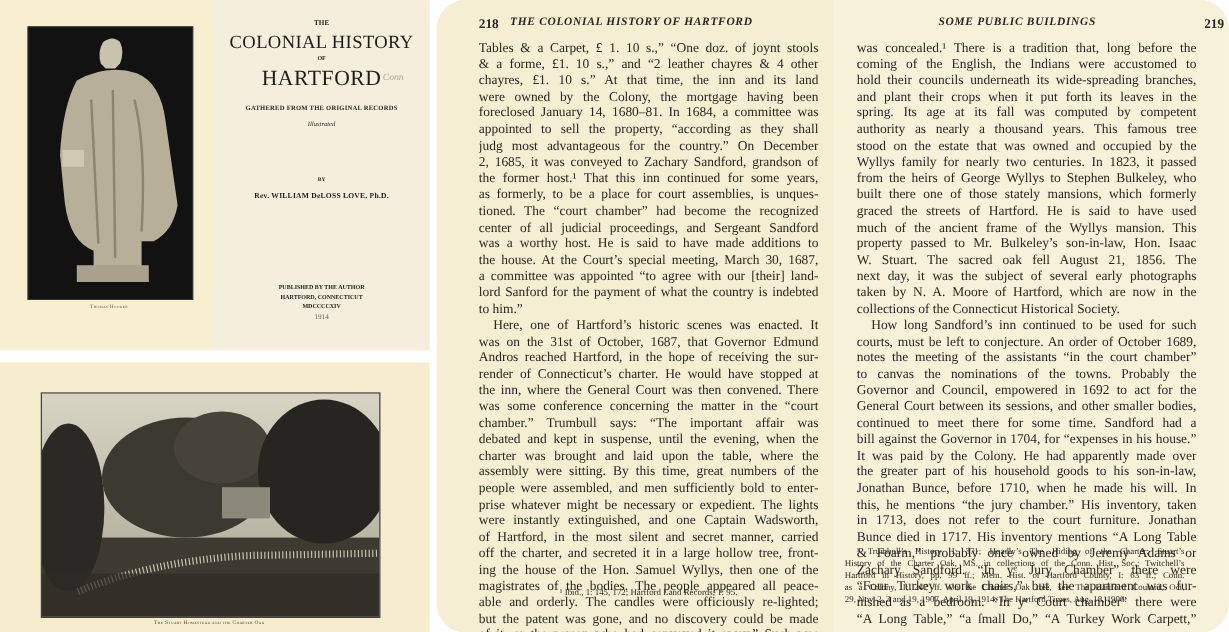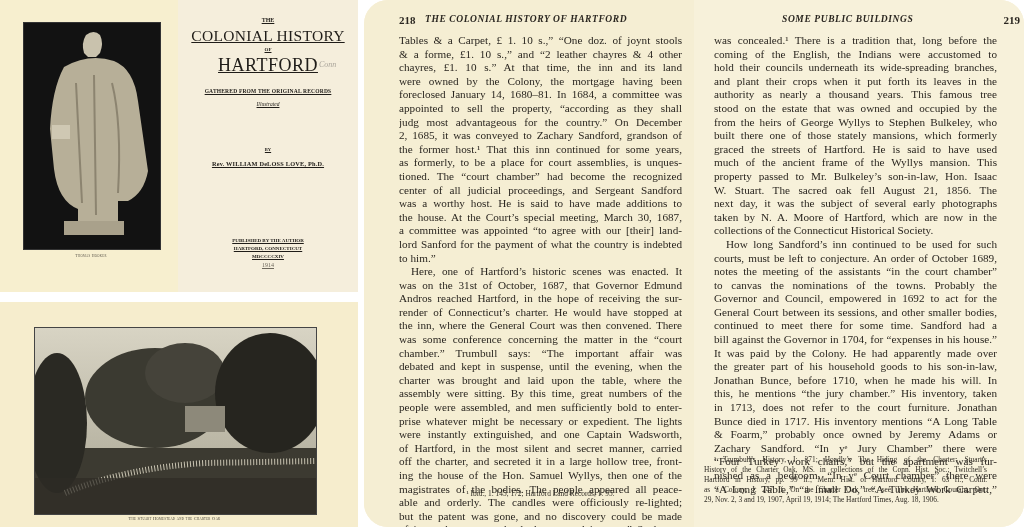--- a/index.html
+++ b/index.html
@@ -14,21 +14,21 @@
   #title-spread { left:0; top:0; width:358px; height:292px; }
   #title-spread .leftpg { position:absolute; left:0; top:0; width:178px; height:292px; background:#f7efcf; }
   #title-spread .rightpg { position:absolute; left:178px; top:0; width:180px; height:292px; background:#f5eedc; }
   .frontis {
     position:absolute; left:23px; top:22px; width:136px; height:226px; background:#111;
     border:1px solid #333;
   }
   .frontis svg { width:100%; height:100%; display:block; }
   .frontis-caption { position:absolute; left:23px; top:253px; width:136px; text-align:center;
     font-size:4px; letter-spacing:0.3px; color:#5a554a; font-variant:small-caps; }
-  .tp { position:absolute; left:0; width:180px; text-align:center; color:#1f1c18;text-decoration:underline; }
+  .tp { position:absolute; left:0; width:180px; text-align:center; color:#1f1c18; }
   .tp-the { top:17px; font-size:6px; font-weight:bold; }
   .tp-colonial { top:27px; font-size:15.5px; letter-spacing:0.3px; }
   .tp-of { top:47px; font-size:5px; font-weight:bold; }
   .tp-hartford { top:55px; font-size:18px; letter-spacing:0.5px; }
   .tp-hand { position:absolute; left:141px; top:60px; font-size:8px; color:#a9a49a; font-style:italic; }
   .tp-gathered { top:88px; font-size:5.5px; font-weight:bold; letter-spacing:0.2px; }
   .tp-illus { top:101px; font-size:5.5px; font-style:italic; }
   .tp-by { top:147px; font-size:4.5px; font-weight:bold; }
   .tp-author { top:160px; font-size:6.3px; font-weight:bold; letter-spacing:0.2px; }
   .tp-pub { top:238px; font-size:5px; font-weight:bold; }
@@ -180,22 +180,24 @@
   <div id="page-right" class="page">
     <div class="runhead">
       <span class="rtitle">SOME PUBLIC BUILDINGS</span>
       <span class="pno">219</span>
     </div>
     <div class="body-lines">
       <div class="ln">was concealed.¹ There is a tradition that, long before the</div>
       <div class="ln">coming of the English, the Indians were accustomed to</div>
       <div class="ln">hold their councils underneath its wide-spreading branches,</div>
       <div class="ln">and plant their crops when it put forth its leaves in the</div>
+      <div class="ln">spring. Its age at its fall was computed by competent</div>
       <div class="ln">authority as nearly a thousand years. This famous tree</div>
       <div class="ln">stood on the estate that was owned and occupied by the</div>
+      <div class="ln">Wyllys family for nearly two centuries. In 1823, it passed</div>
       <div class="ln">from the heirs of George Wyllys to Stephen Bulkeley, who</div>
       <div class="ln">built there one of those stately mansions, which formerly</div>
       <div class="ln">graced the streets of Hartford. He is said to have used</div>
       <div class="ln">much of the ancient frame of the Wyllys mansion. This</div>
       <div class="ln">property passed to Mr. Bulkeley’s son-in-law, Hon. Isaac</div>
       <div class="ln">W. Stuart. The sacred oak fell August 21, 1856. The</div>
       <div class="ln">next day, it was the subject of several early photographs</div>
       <div class="ln">taken by N. A. Moore of Hartford, which are now in the</div>
       <div class="ln last">collections of the Connecticut Historical Society.</div>
       <div class="ln indent">How long Sandford’s inn continued to be used for such</div>

